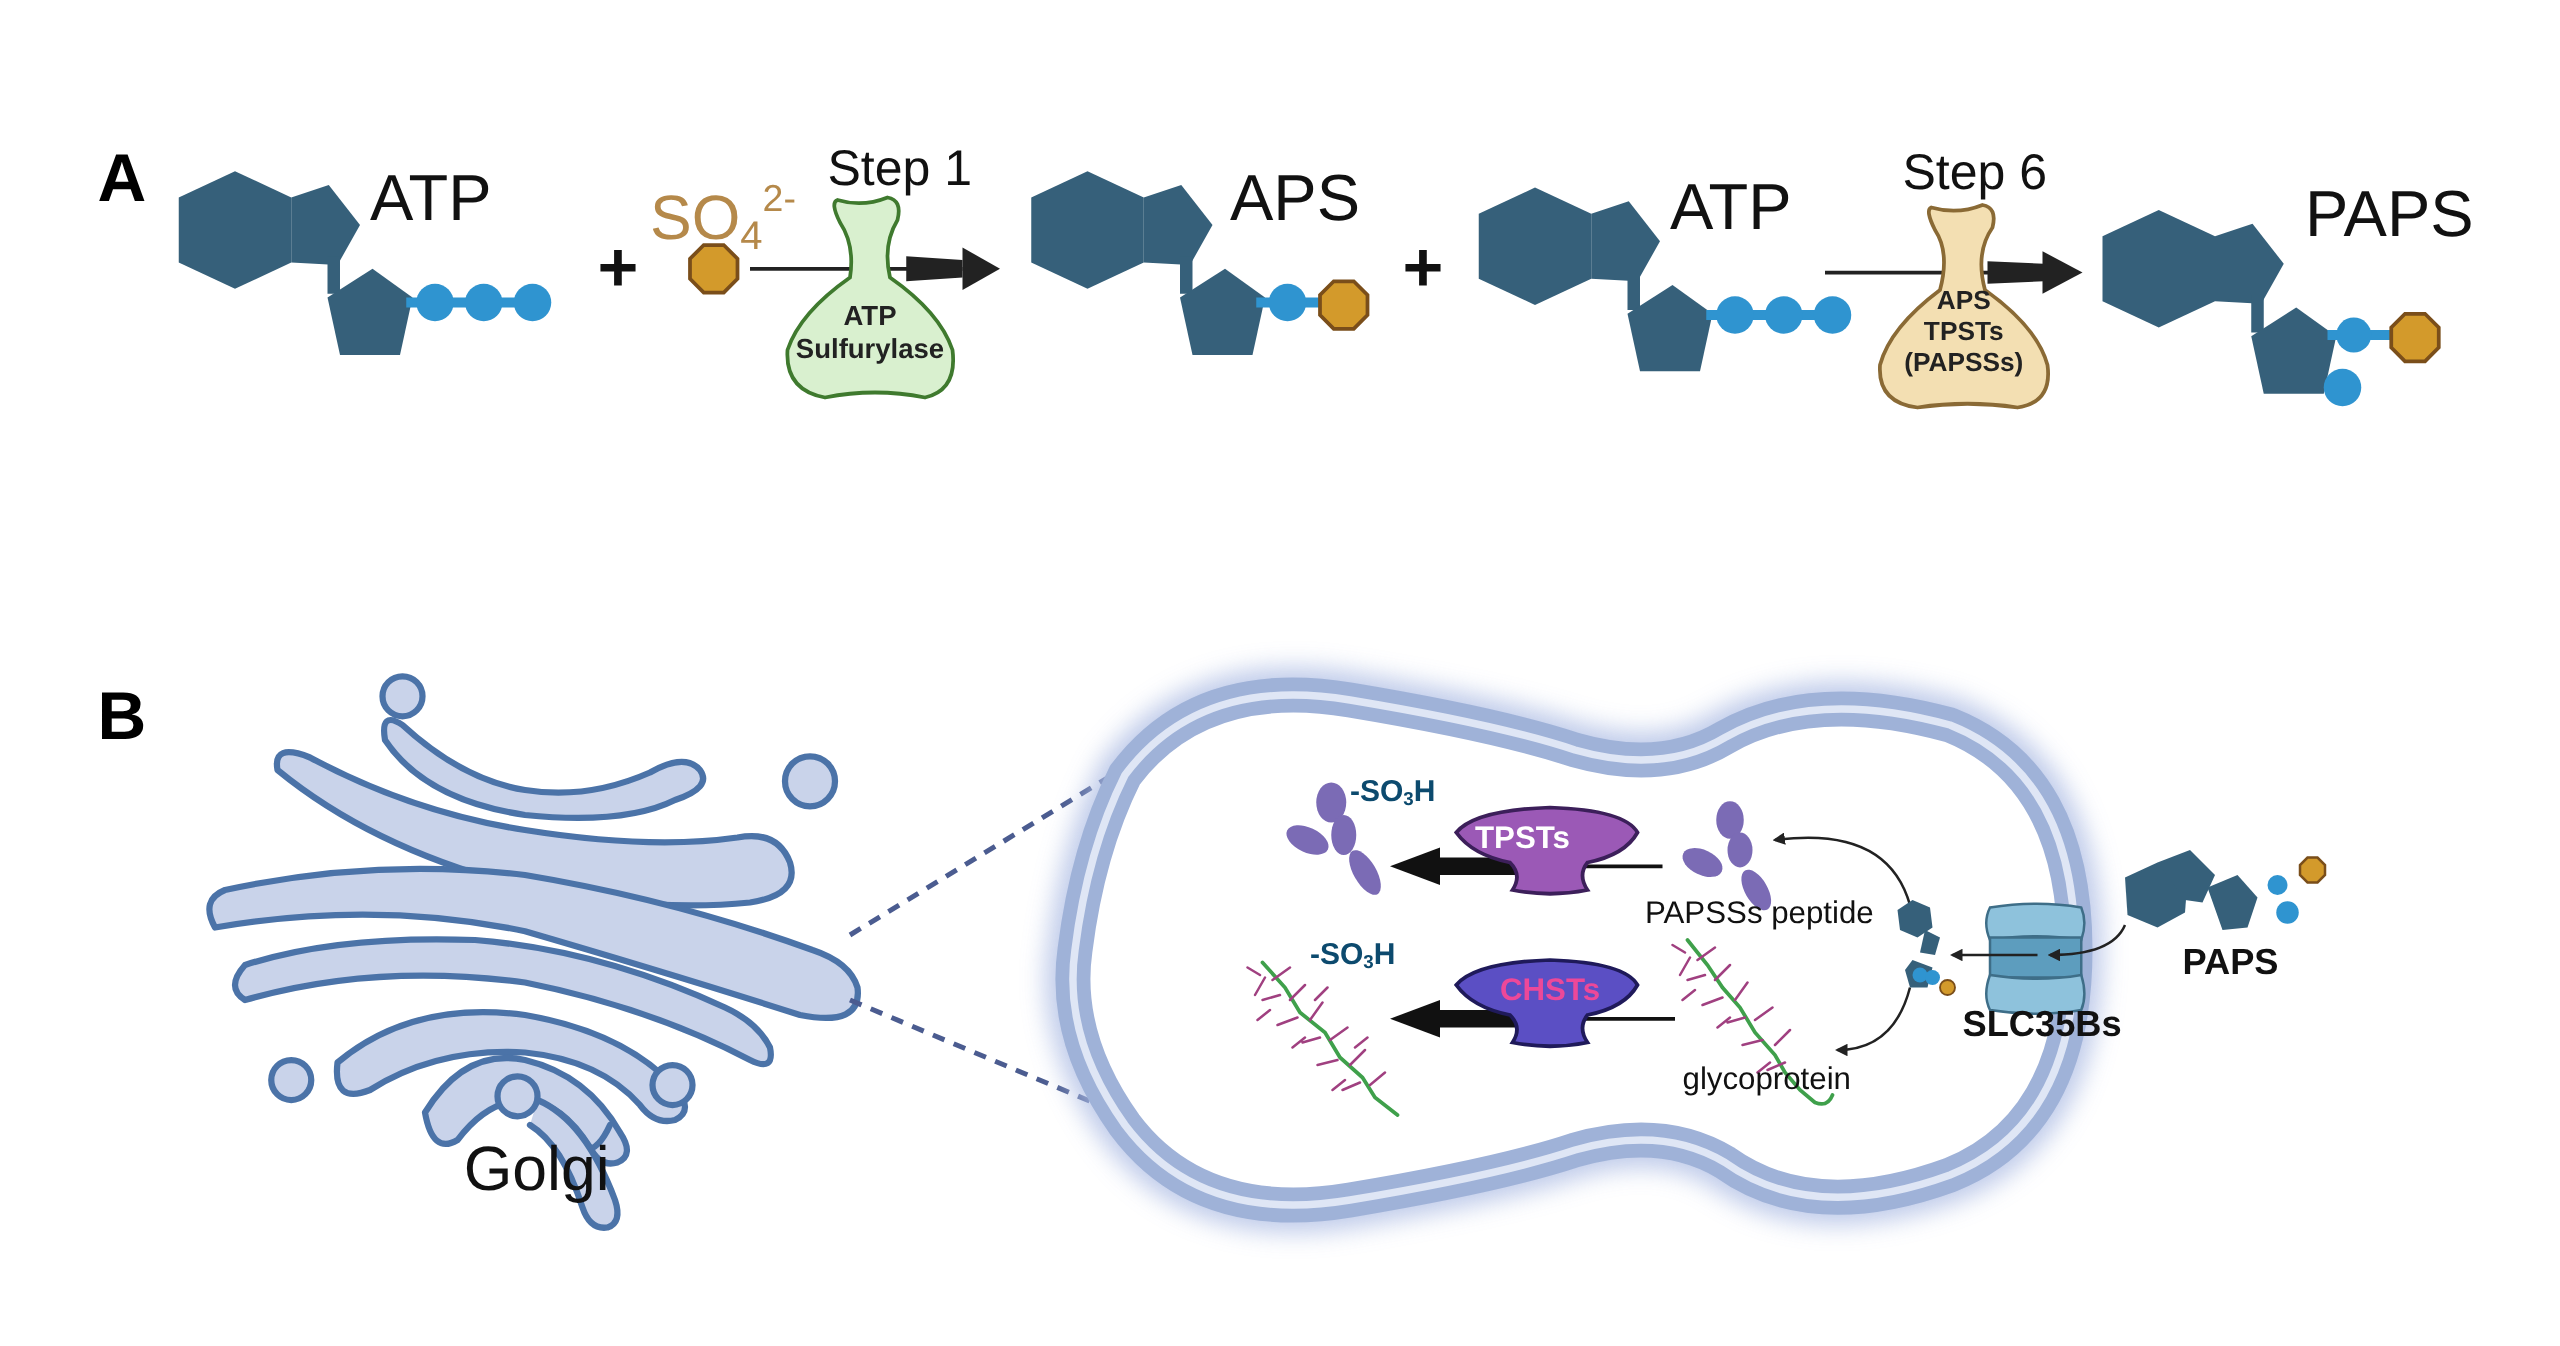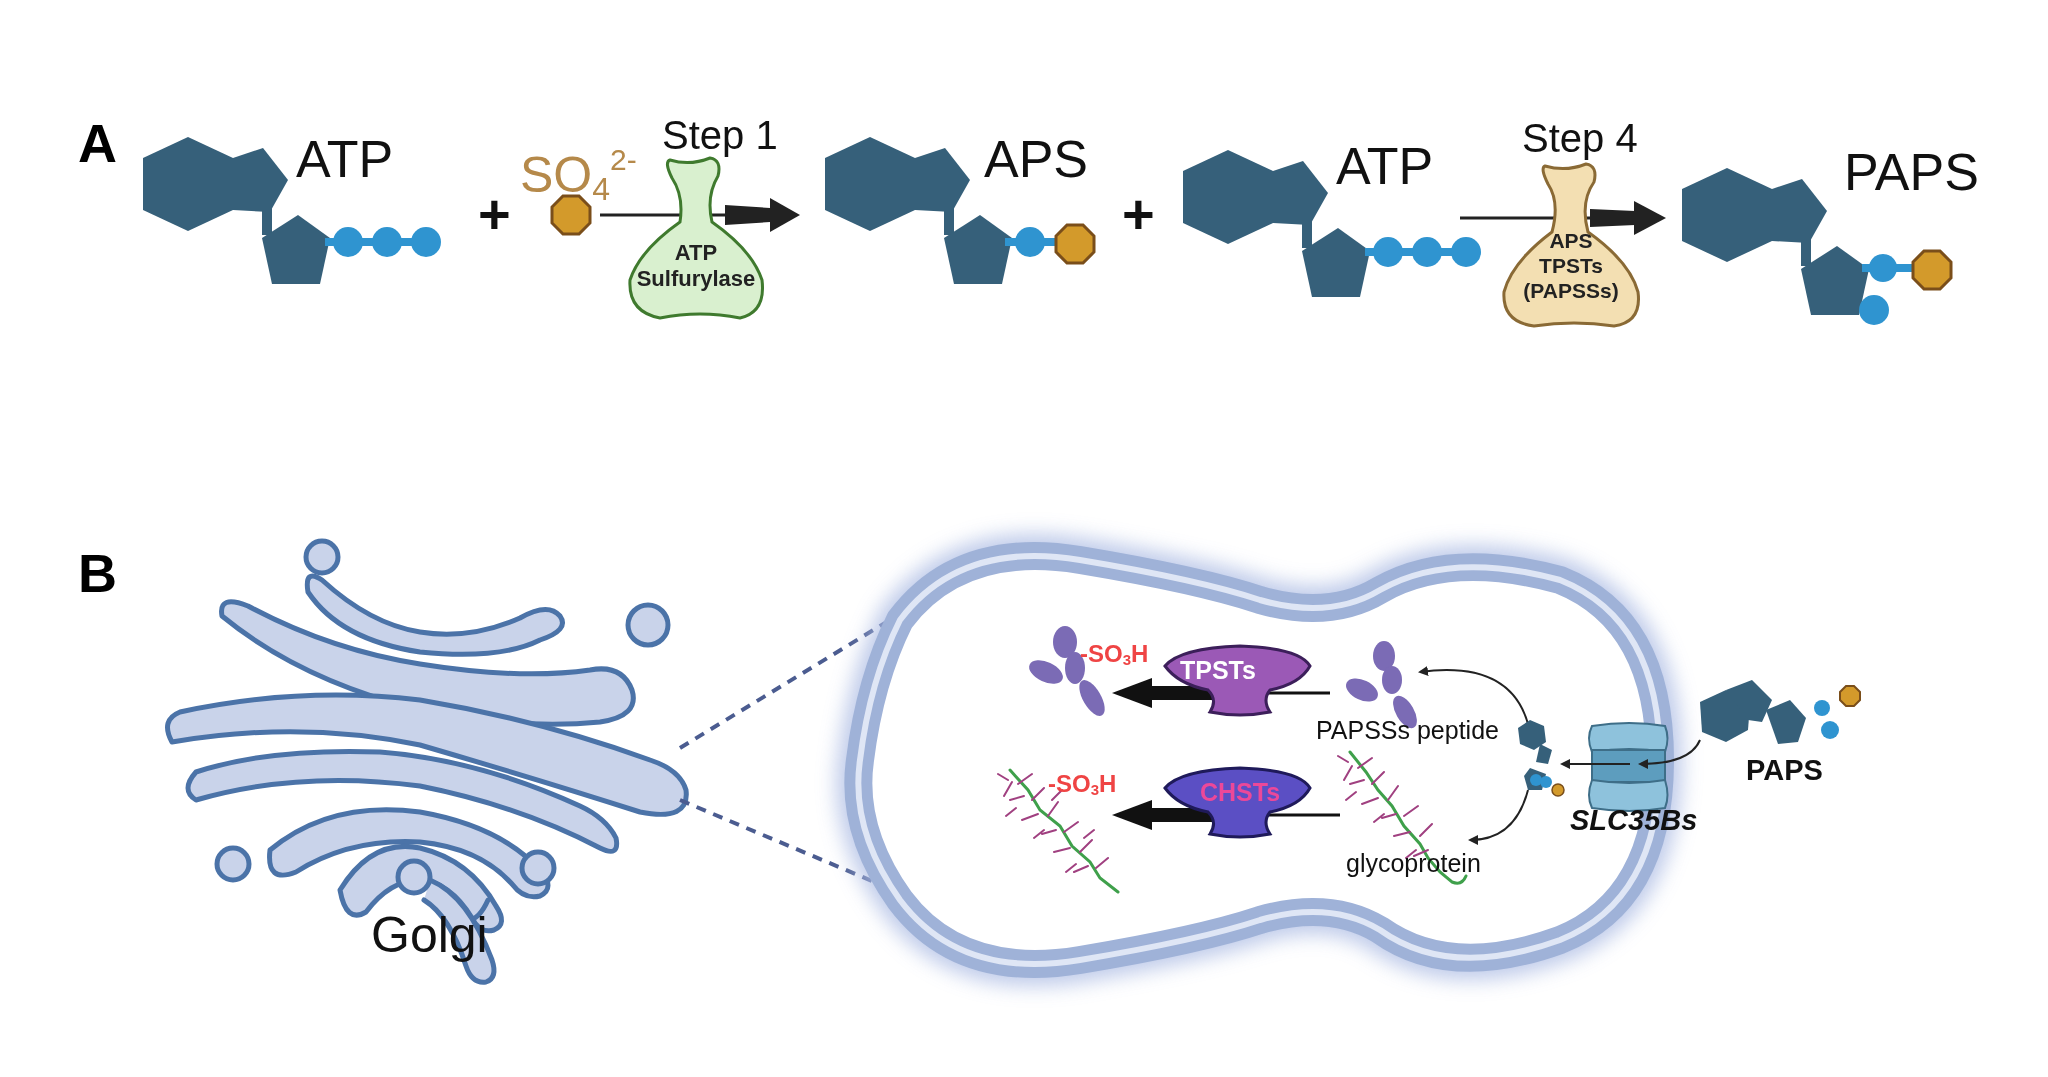--- a/index.html
+++ b/index.html
@@ -9,21 +9,21 @@
   .panel-label { font-family: "Liberation Sans", sans-serif; font-weight: bold; font-size: 54px; color: #000; }
   .mol-label { font-family: "Liberation Sans", sans-serif; font-size: 52px; color: #111; line-height: 1; }
   .step-label { font-family: "Liberation Sans", sans-serif; font-size: 40px; color: #111; line-height: 1; }
   .plus { font-family: "Liberation Sans", sans-serif; font-size: 56px; font-weight: bold; color: #111; line-height: 1; }
   .sulfate { font-family: "Liberation Sans", sans-serif; font-size: 50px; color: #b5894a; line-height: 1; }
   .sulfate sub { font-size: 32px; vertical-align: -8px; }
   .sulfate sup { font-size: 30px; vertical-align: 22px; }
   .golgi-label { font-family: "Liberation Sans", sans-serif; font-size: 50px; color: #111; line-height: 1; }
   .small-label { font-family: "Liberation Sans", sans-serif; font-size: 25px; color: #111; line-height: 1; }
   .bold-label { font-family: "Liberation Sans", sans-serif; font-size: 29px; font-weight: bold; color: #111; line-height: 1; }
-  .so3h { font-family: "Liberation Sans", sans-serif; font-size: 24px; font-weight: bold; color: #ef4444; line-height: 1; margin-top: 20px; }
+  .so3h { font-family: "Liberation Sans", sans-serif; font-size: 24px; font-weight: bold; color: #0c4a6e; line-height: 1; }
   .so3h sub { font-size: 15px; vertical-align: -3px; }
   svg { position: absolute; left: 0; top: 0; overflow: visible; }
   .enz-text { font-family: "Liberation Sans", sans-serif; font-weight: bold; }
 </style>
 </head>
 <body>
 
 <div class="abs panel-label" style="left:78px;top:112px;">A</div>
 
 <svg width="2048" height="1077">
@@ -95,21 +95,21 @@
 <div class="abs plus" style="left:478px;top:186px;">+</div>
 <div class="abs sulfate" style="left:520px;top:145px;"><span>SO</span><sub>4</sub><sup>2-</sup></div>
 <div class="abs step-label" style="left:662px;top:115px;">Step 1</div>
 <div class="abs enz-text" style="left:630px;top:240px;width:132px;text-align:center;font-size:22px;line-height:26px;color:#222;">
   <div>ATP</div>
   <div>Sulfurylase</div>
 </div>
 <div class="abs mol-label" style="left:984px;top:133px;">APS</div>
 <div class="abs plus" style="left:1122px;top:186px;">+</div>
 <div class="abs mol-label" style="left:1336px;top:140px;">ATP</div>
-<div class="abs step-label" style="left:1522px;top:118px;">Step 4</div>
+<div class="abs step-label" style="left:1522px;top:118px;">Step 6</div>
 <div class="abs enz-text" style="left:1504px;top:228px;width:134px;text-align:center;font-size:21px;line-height:25px;color:#222;">
   <div>APS</div>
   <div>TPSTs</div>
   <div>(PAPSSs)</div>
 </div>
 <div class="abs mol-label" style="left:1844px;top:146px;">PAPS</div>
 
 <div class="abs panel-label" style="left:78px;top:542px;">B</div>
 
 <svg width="2048" height="1077">
@@ -219,14 +219,14 @@
 
 <div class="abs so3h" style="left:1080px;top:622px;"><span>-SO</span><sub>3</sub><span>H</span></div>
 <div class="abs so3h" style="left:1048px;top:752px;"><span>-SO</span><sub>3</sub><span>H</span></div>
 
 <div class="abs enz-text" style="left:1180px;top:656px;width:120px;text-align:left;font-size:25px;color:#ffffff;">TPSTs</div>
 <div class="abs enz-text" style="left:1180px;top:778px;width:120px;text-align:center;font-size:25px;color:#ec4899;">CHSTs</div>
 
 <div class="abs small-label" style="left:1316px;top:718px;">PAPSSs peptide</div>
 <div class="abs small-label" style="left:1346px;top:851px;">glycoprotein</div>
 
-<div class="abs bold-label" style="left:1570px;top:806px;font-style:italic;">SLC35Bs</div>
+<div class="abs bold-label" style="left:1570px;top:806px;">SLC35Bs</div>
 <div class="abs bold-label" style="left:1746px;top:756px;">PAPS</div>
 
 </body></html>

